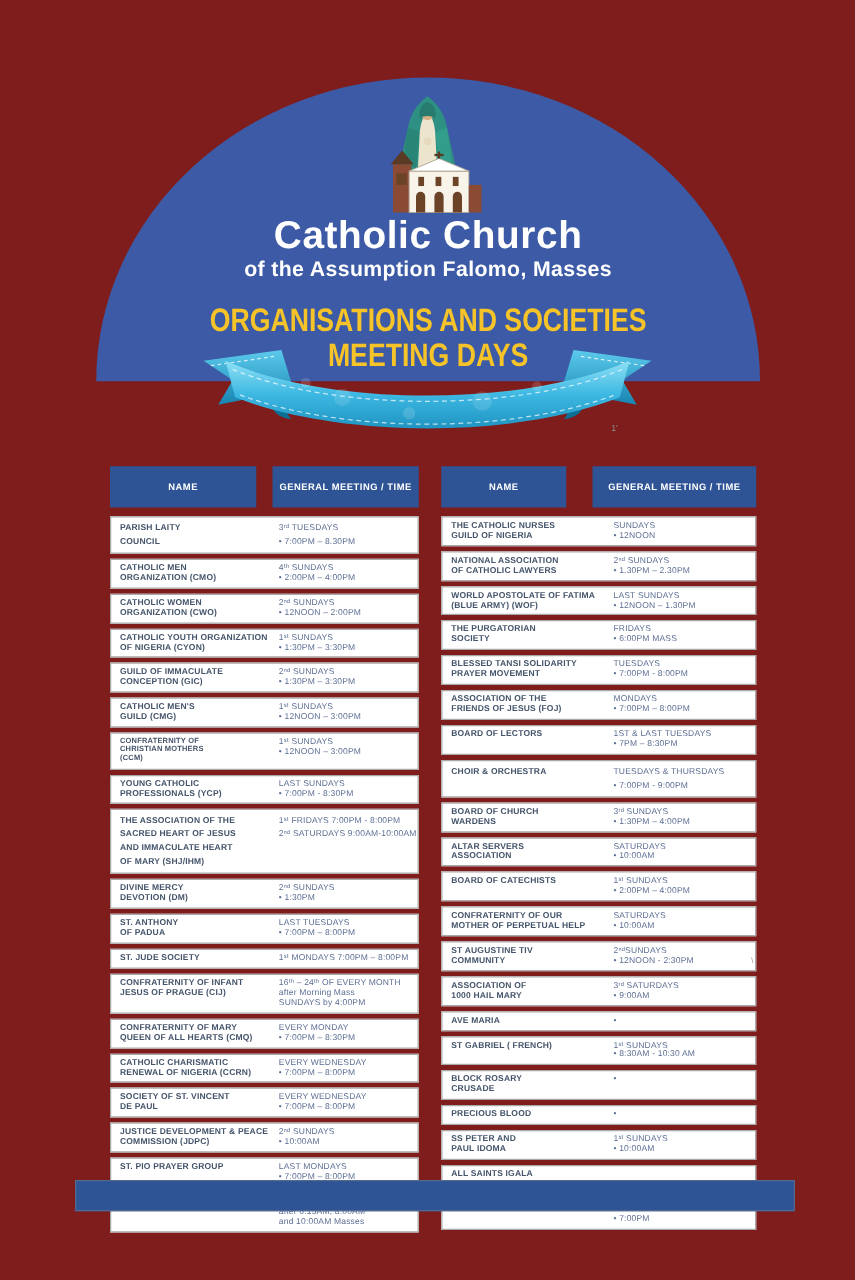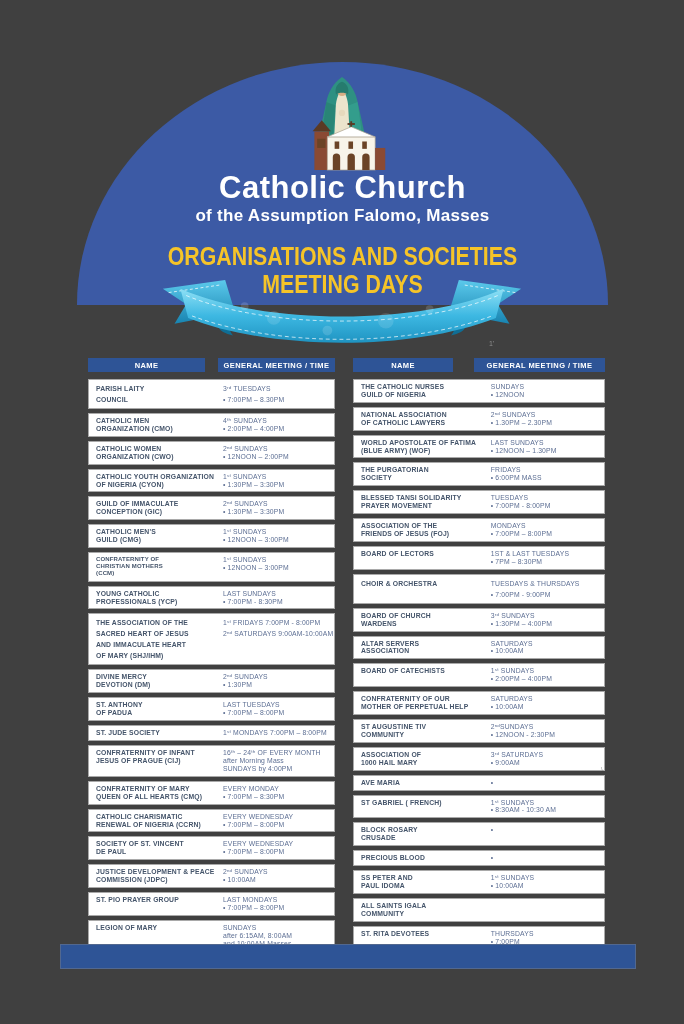--- a/index.html
+++ b/index.html
@@ -1,17 +1,17 @@
 <!DOCTYPE html>
 <html><head>
 <meta charset="utf-8">
 <style>
   html,body { margin:0; padding:0; background:#ffffff; }
   .page {
-    position:relative; width:684px; height:1024px; background:#404040;
+    position:relative; width:684px; height:1024px; background:#7f1d1d;
     overflow:hidden; font-family:"Liberation Sans", sans-serif;
   }
   
   .dome {
     position:absolute; left:77px; top:62px; width:531px; height:243px;
     background:#3c5aa5;
     border-radius:266px 266px 0 0 / 243px 243px 0 0;
   }
   .statue { position:absolute; left:296px; top:74px; width:92px; height:100px; z-index:3; }
   .h-title {
@@ -30,21 +30,21 @@
   .h-banner1 { top:241px; }
   .h-banner2 { top:269px; }
   .ribbon { position:absolute; left:156px; top:277px; width:372px; height:74px; z-index:2; }
   
   .sched { position:absolute; top:358px; }
   .t-left  { left:88px;  width:247px; }
   .t-right { left:353px; width:252px; }
   .thead { display:flex; justify-content:space-between; }
   .hblock {
     background:#2e5496; color:#ffffff; font-weight:bold; font-size:7.5px;
-    letter-spacing:0.4px; height:14px; display:flex; align-items:center; justify-content:center;
+    letter-spacing:0.4px; height:33px; display:flex; align-items:center; justify-content:center;margin-top:15px;
   }
   .t-left  .hb-name { width:117px; } .t-left  .hb-time { width:117px; }
   .t-right .hb-name { width:100px; } .t-right .hb-time { width:131px; }
   .rows { display:flex; flex-direction:column; gap:4px; margin-top:7px; }
   .row {
     display:flex; background:#ffffff; border:1px solid #a9a9a9;
     padding:3px 7px; align-items:flex-start;
   }
   .cell { min-height:8px; }
   .namec { width:55%; font-weight:bold; color:#44546a; }

